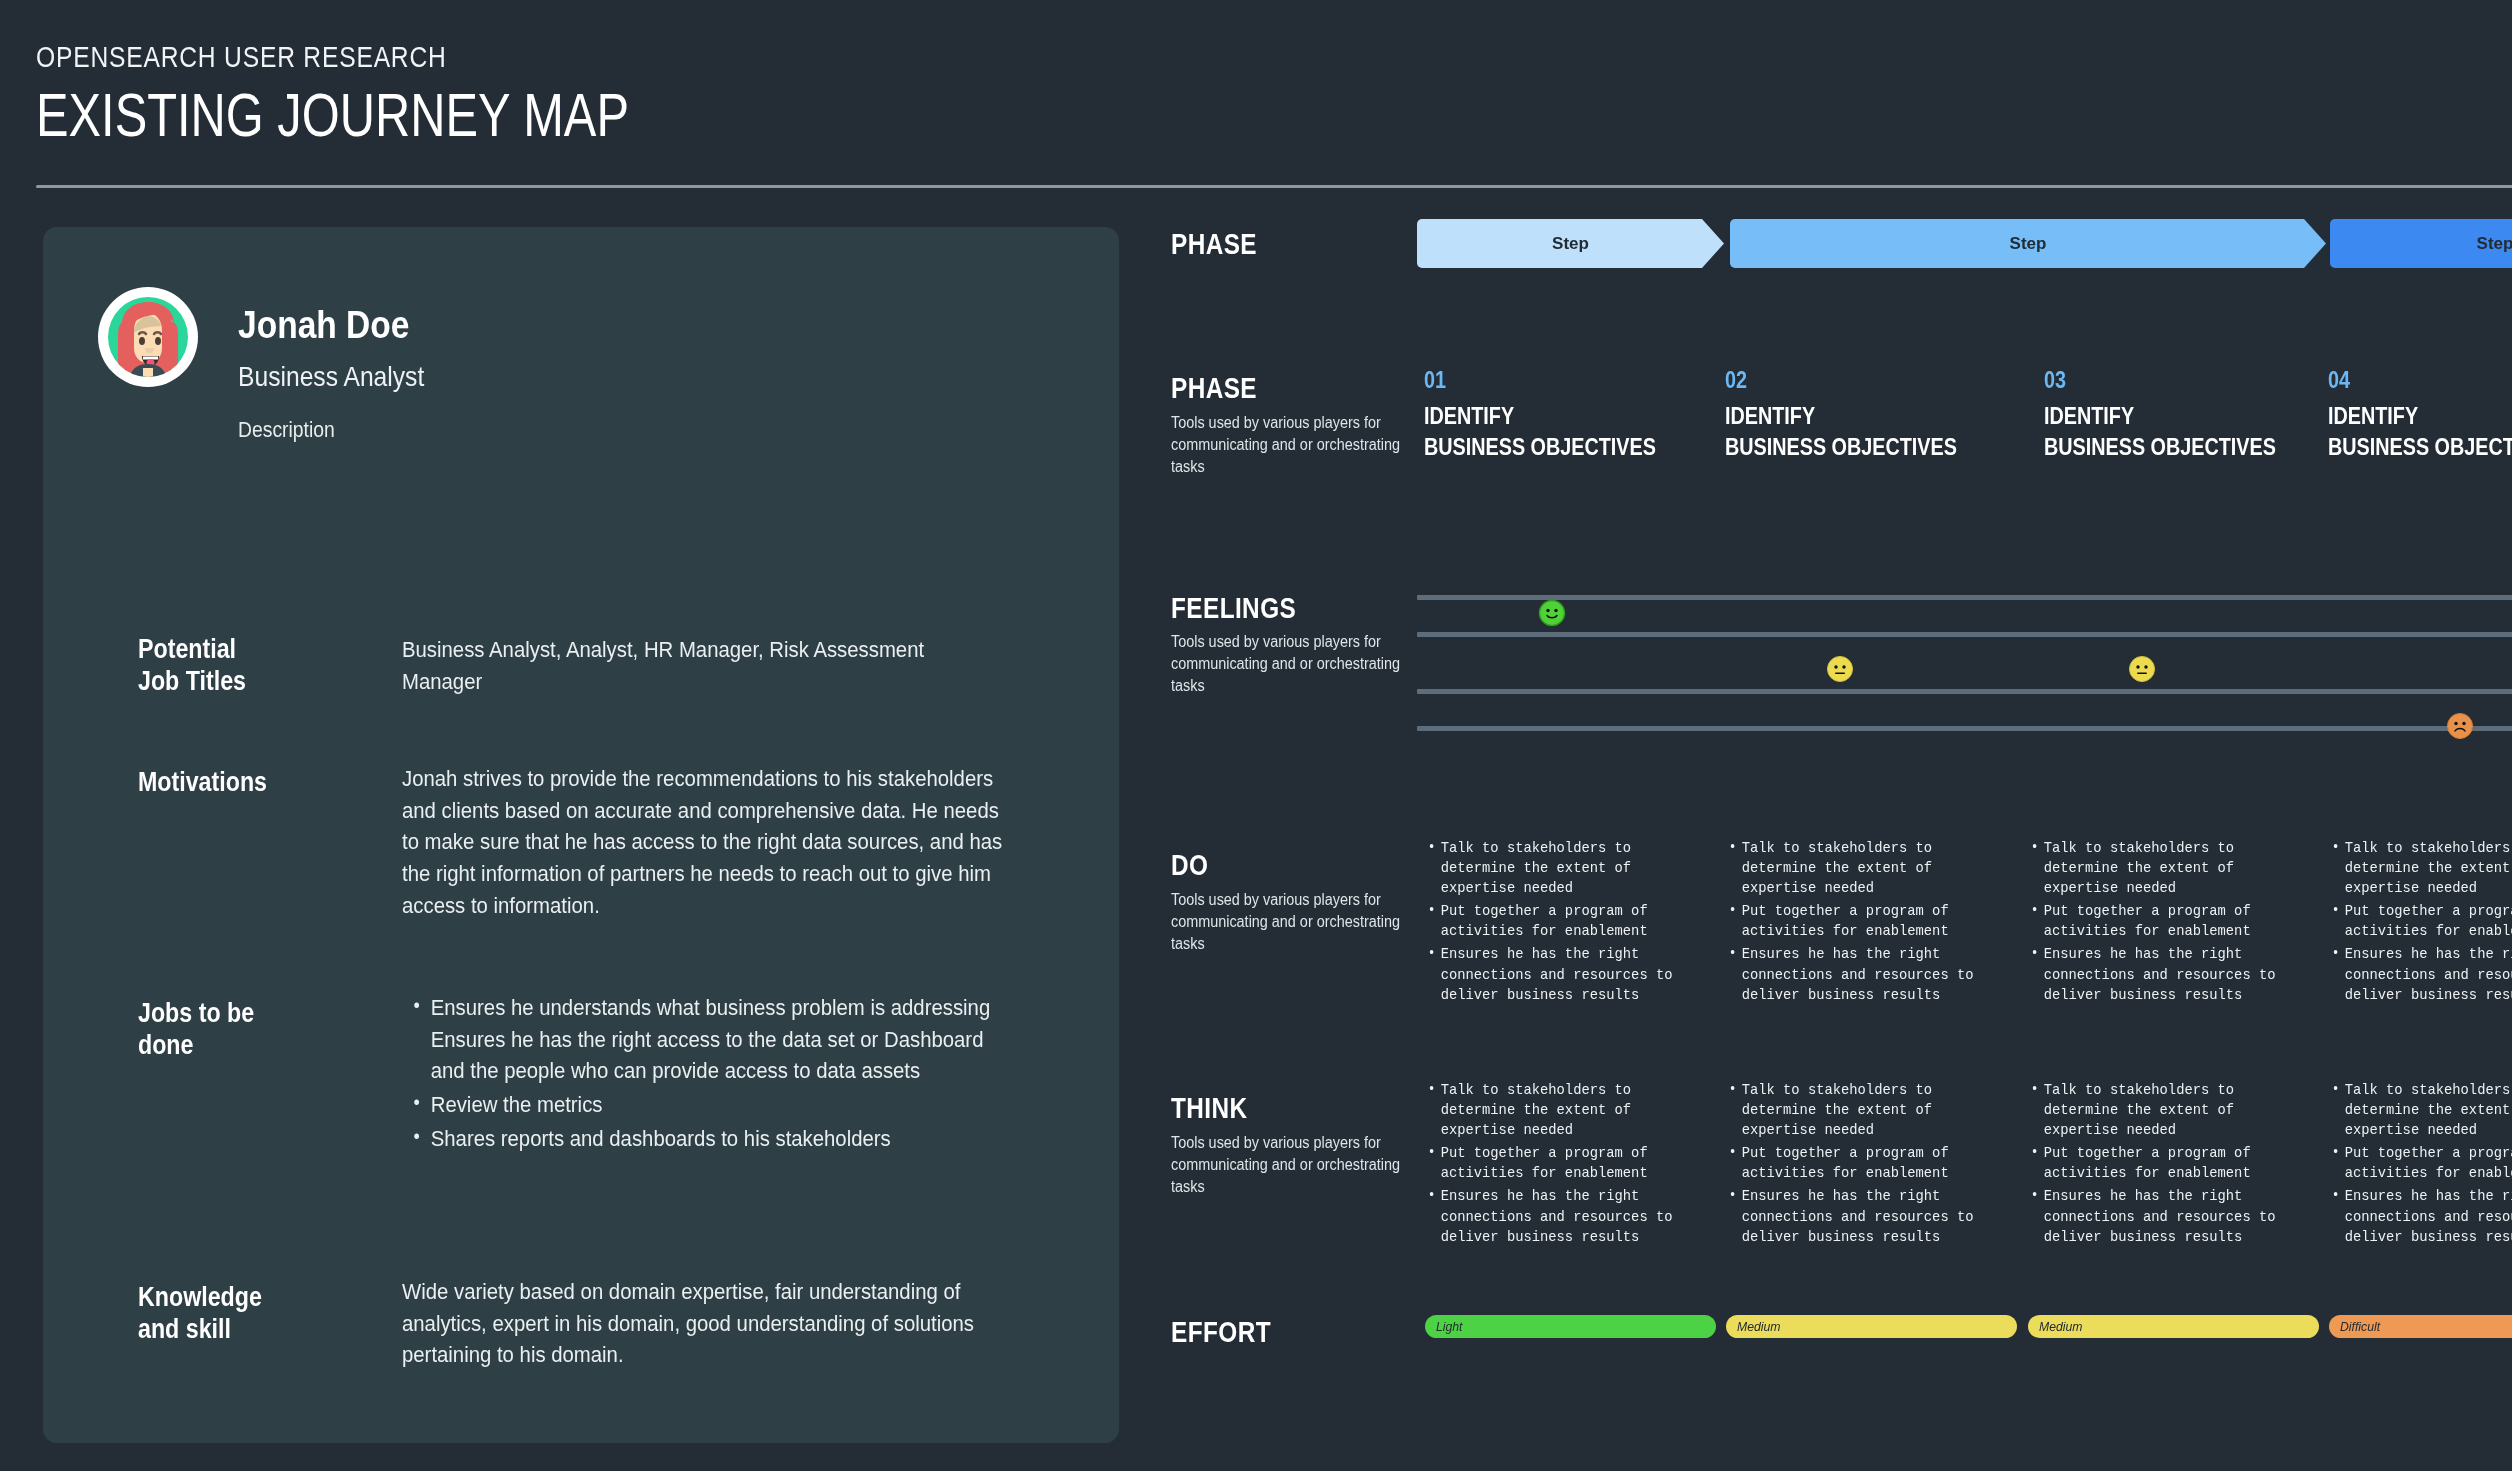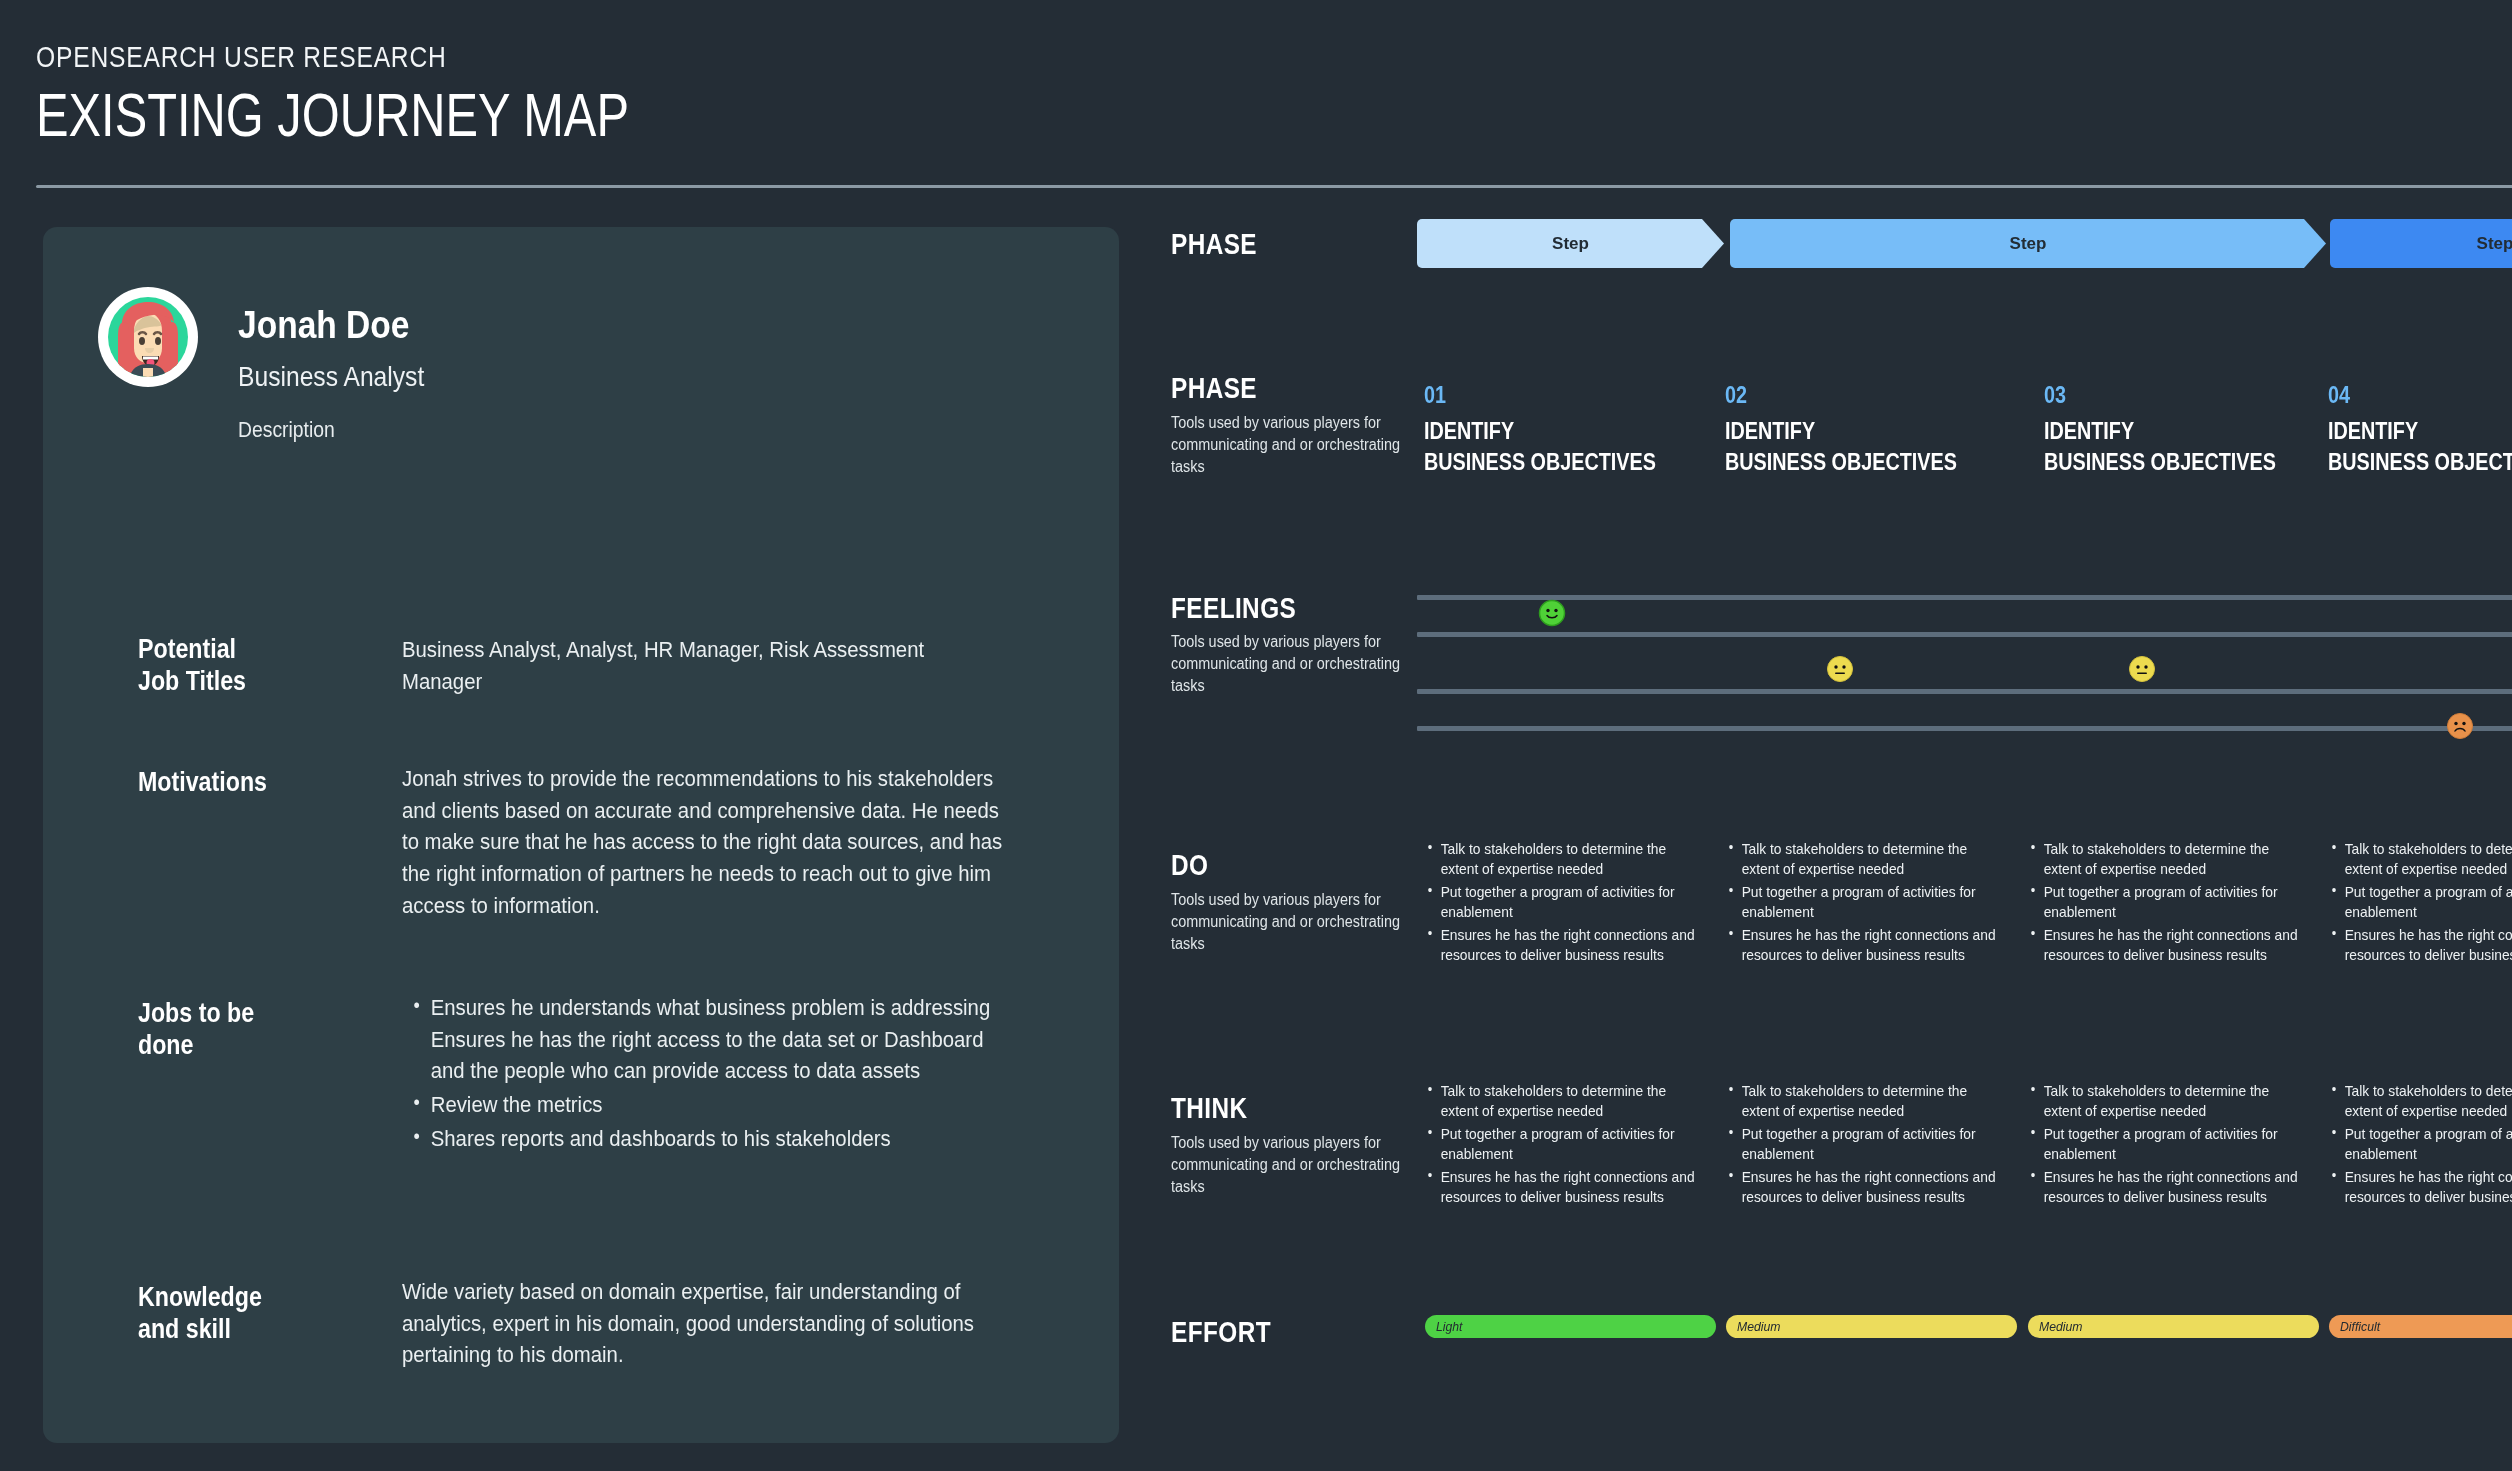--- a/index.html
+++ b/index.html
@@ -107,34 +107,34 @@
     border-radius:5px 0 0 5px;
     clip-path:polygon(0 0, calc(100% - 22px) 0, 100% 50%, calc(100% - 22px) 100%, 0 100%);
   }
   .step-c{
     left:913px; width:330px; background:#3d89f2;
     border-radius:5px;
     clip-path:polygon(0 0, 100% 0, 100% 100%, 0 100%);
   }
 
   
-  .pcol{ position:absolute; top:0; width:301px;margin-top:15px; }
+  .pcol{ position:absolute; top:0; width:301px; }
   .pnum{ font-size:23px; font-weight:700; color:#6bb8f5; line-height:1.1;
          transform:scaleX(.86); transform-origin:left top; }
   .ptitle{ font-size:23px; font-weight:700; color:#ffffff; line-height:1.35; margin-top:8px;
            transform:scaleX(.86); transform-origin:left top; }
 
   
   .feelline{ position:absolute; height:4.5px; background:#5d6d7c; border-radius:1px; }
   .face{ position:absolute; width:28px; height:28px; border-radius:50%; }
   .face svg{ display:block; }
 
   
   .bcol{ position:absolute; top:0; width:299px; }
-  .bcol ul{ list-style:none; }
+  .bcol ul{ list-style:none;font-family:Liberation Mono, monospace; }
   .bcol li{
     position:relative; padding-left:17px; margin-bottom:3px;
     font-size:15px; font-weight:400; color:#eef2f4; line-height:1.34;
     transform:scaleX(.92); transform-origin:left top;
   }
   .bcol li:before{
     content:"\2022"; position:absolute; left:3px; top:-1.5px; font-size:14px; color:#eef2f4;
   }
 
   

